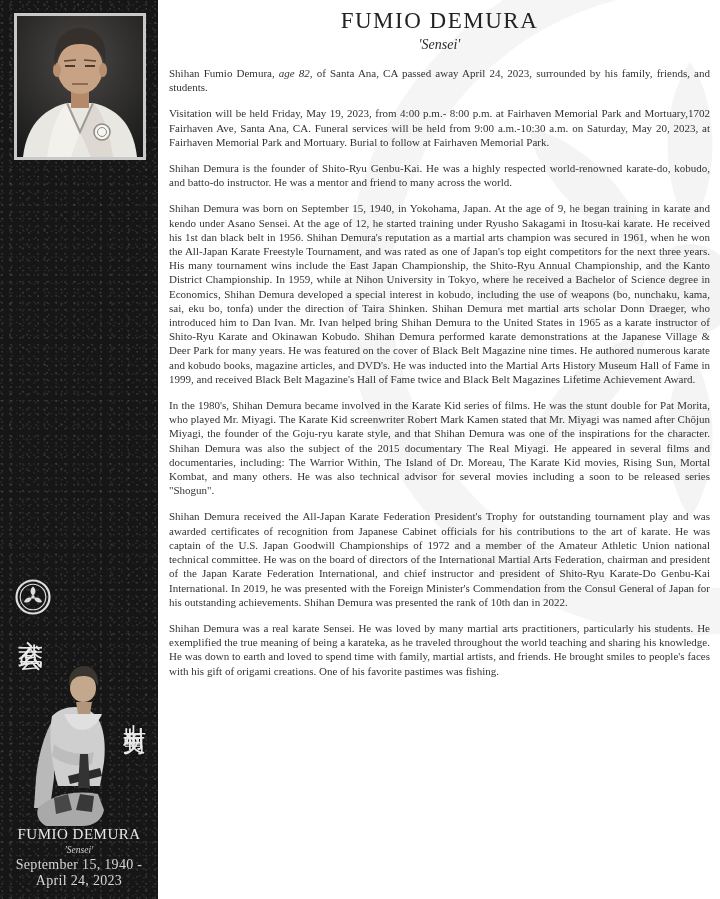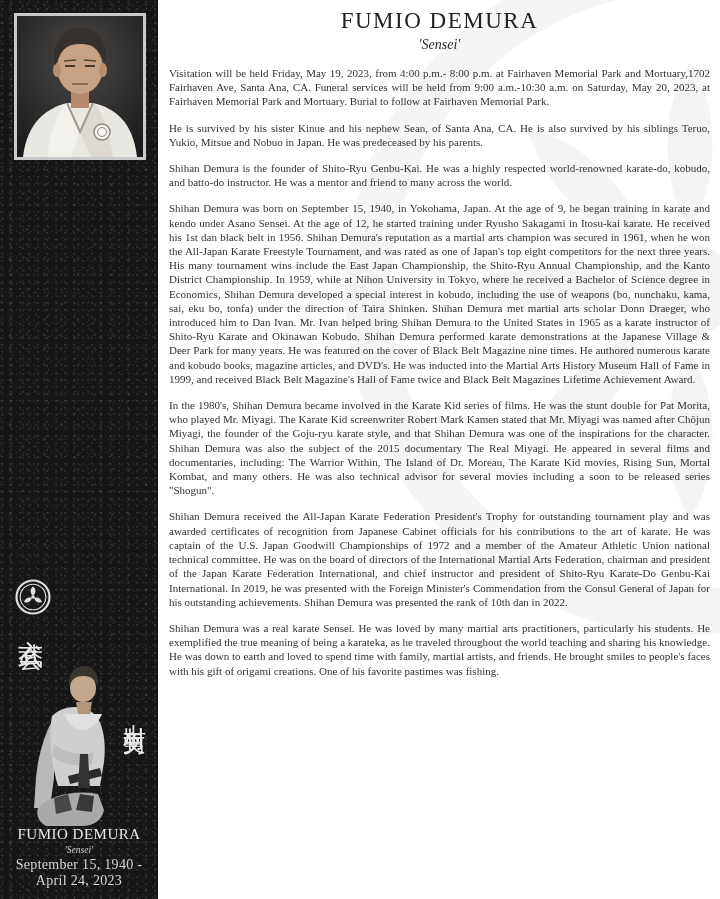--- a/index.html
+++ b/index.html
@@ -194,22 +194,22 @@
         </g>
         <circle r="46" fill="#eaeaea"></circle>
       </g>
     </svg>
 
     <div class="content-inner">
       <h1 class="title">FUMIO DEMURA</h1>
       <div class="subtitle">'Sensei'</div>
 
       <div class="body-text">
+        <p><span>Shihan Fumio Demura, </span><em>age 82,</em><span> of Santa Ana, CA passed away April 24, 2023, surrounded by his family, friends, and students.</span></p>
         <p>Visitation will be held Friday, May 19, 2023, from 4:00 p.m.- 8:00 p.m. at Fairhaven Memorial Park and Mortuary,1702 Fairhaven Ave, Santa Ana, CA.   Funeral services will be held from 9:00 a.m.-10:30 a.m. on Saturday, May 20, 2023, at Fairhaven Memorial Park and Mortuary.  Burial to follow at Fairhaven Memorial Park.</p>
-        <p>He is survived by his sister Kinue and his nephew Sean, of Santa Ana, CA.  He is also survived by his siblings Teruo, Yukio, Mitsue and Nobuo in Japan.  He was predeceased by his parents.</p>
         <p>Shihan Demura is the founder of Shito-Ryu Genbu-Kai. He was a highly respected world-renowned karate-do, kobudo, and batto-do instructor. He was a mentor and friend to many across the world.</p>
         <p>Shihan Demura was born on September 15, 1940, in Yokohama, Japan. At the age of 9, he began training in karate and kendo under Asano Sensei. At the age of 12, he started training under Ryusho Sakagami in Itosu-kai karate.  He received his 1st dan black belt in 1956.  Shihan Demura's reputation as a martial arts champion was secured in 1961, when he won the All-Japan Karate Freestyle Tournament, and was rated as one of Japan's top eight competitors for the next three years. His many tournament wins include the East Japan Championship, the Shito-Ryu Annual Championship, and the Kanto District Championship.  In 1959, while at Nihon University in Tokyo, where he received a Bachelor of Science degree in Economics, Shihan Demura developed a special interest in kobudo, including the use of weapons (bo, nunchaku, kama, sai, eku bo, tonfa) under the direction of Taira Shinken. Shihan Demura met martial arts scholar Donn Draeger, who introduced him to Dan Ivan. Mr. Ivan helped bring Shihan Demura to the United States in 1965 as a karate instructor of Shito-Ryu Karate and Okinawan Kobudo.  Shihan Demura performed karate demonstrations at the Japanese Village &amp; Deer Park for many years. He was featured on the cover of Black Belt Magazine nine times.  He authored numerous karate and kobudo books, magazine articles, and DVD's. He was inducted into the Martial Arts History Museum Hall of Fame in 1999, and received Black Belt Magazine's Hall of Fame twice and Black Belt Magazines Lifetime Achievement Award.</p>
         <p>In the 1980's, Shihan Demura became involved in the Karate Kid series of films. He was the stunt double for Pat Morita, who played Mr. Miyagi. The Karate Kid screenwriter Robert Mark Kamen stated that Mr. Miyagi was named after Chōjun Miyagi, the founder of the Goju-ryu karate style, and that Shihan Demura was one of the inspirations for the character.  Shihan Demura was also the subject of the 2015 documentary The Real Miyagi.  He appeared in several films and documentaries, including: The Warrior Within, The Island of Dr. Moreau, The Karate Kid movies, Rising Sun, Mortal Kombat, and many others.  He was also technical advisor for several movies including a soon to be released series "Shogun".</p>
         <p>Shihan Demura received the All-Japan Karate Federation President's Trophy for outstanding tournament play and was awarded certificates of recognition from Japanese Cabinet officials for his contributions to the art of karate.  He was captain of the U.S. Japan Goodwill Championships of 1972 and a member of the Amateur Athletic Union national technical committee. He was on the board of directors of the International Martial Arts Federation, chairman and president of the Japan Karate Federation International, and chief instructor and president of Shito-Ryu Karate-Do Genbu-Kai International.  In 2019, he was presented with the Foreign Minister's Commendation from the Consul General of Japan for his outstanding achievements. Shihan Demura was presented the rank of 10th dan in 2022.</p>
         <p>Shihan Demura was a real karate Sensei.  He was loved by many martial arts practitioners, particularly his students.  He exemplified the true meaning of being a karateka, as he traveled throughout the world teaching and sharing his knowledge.  He was down to earth and loved to spend time with family, martial artists, and friends.  He brought smiles to people's faces with his gift of origami creations.  One of his favorite pastimes was fishing.</p>
       </div>
     </div>
   </main>
 </div>
 

